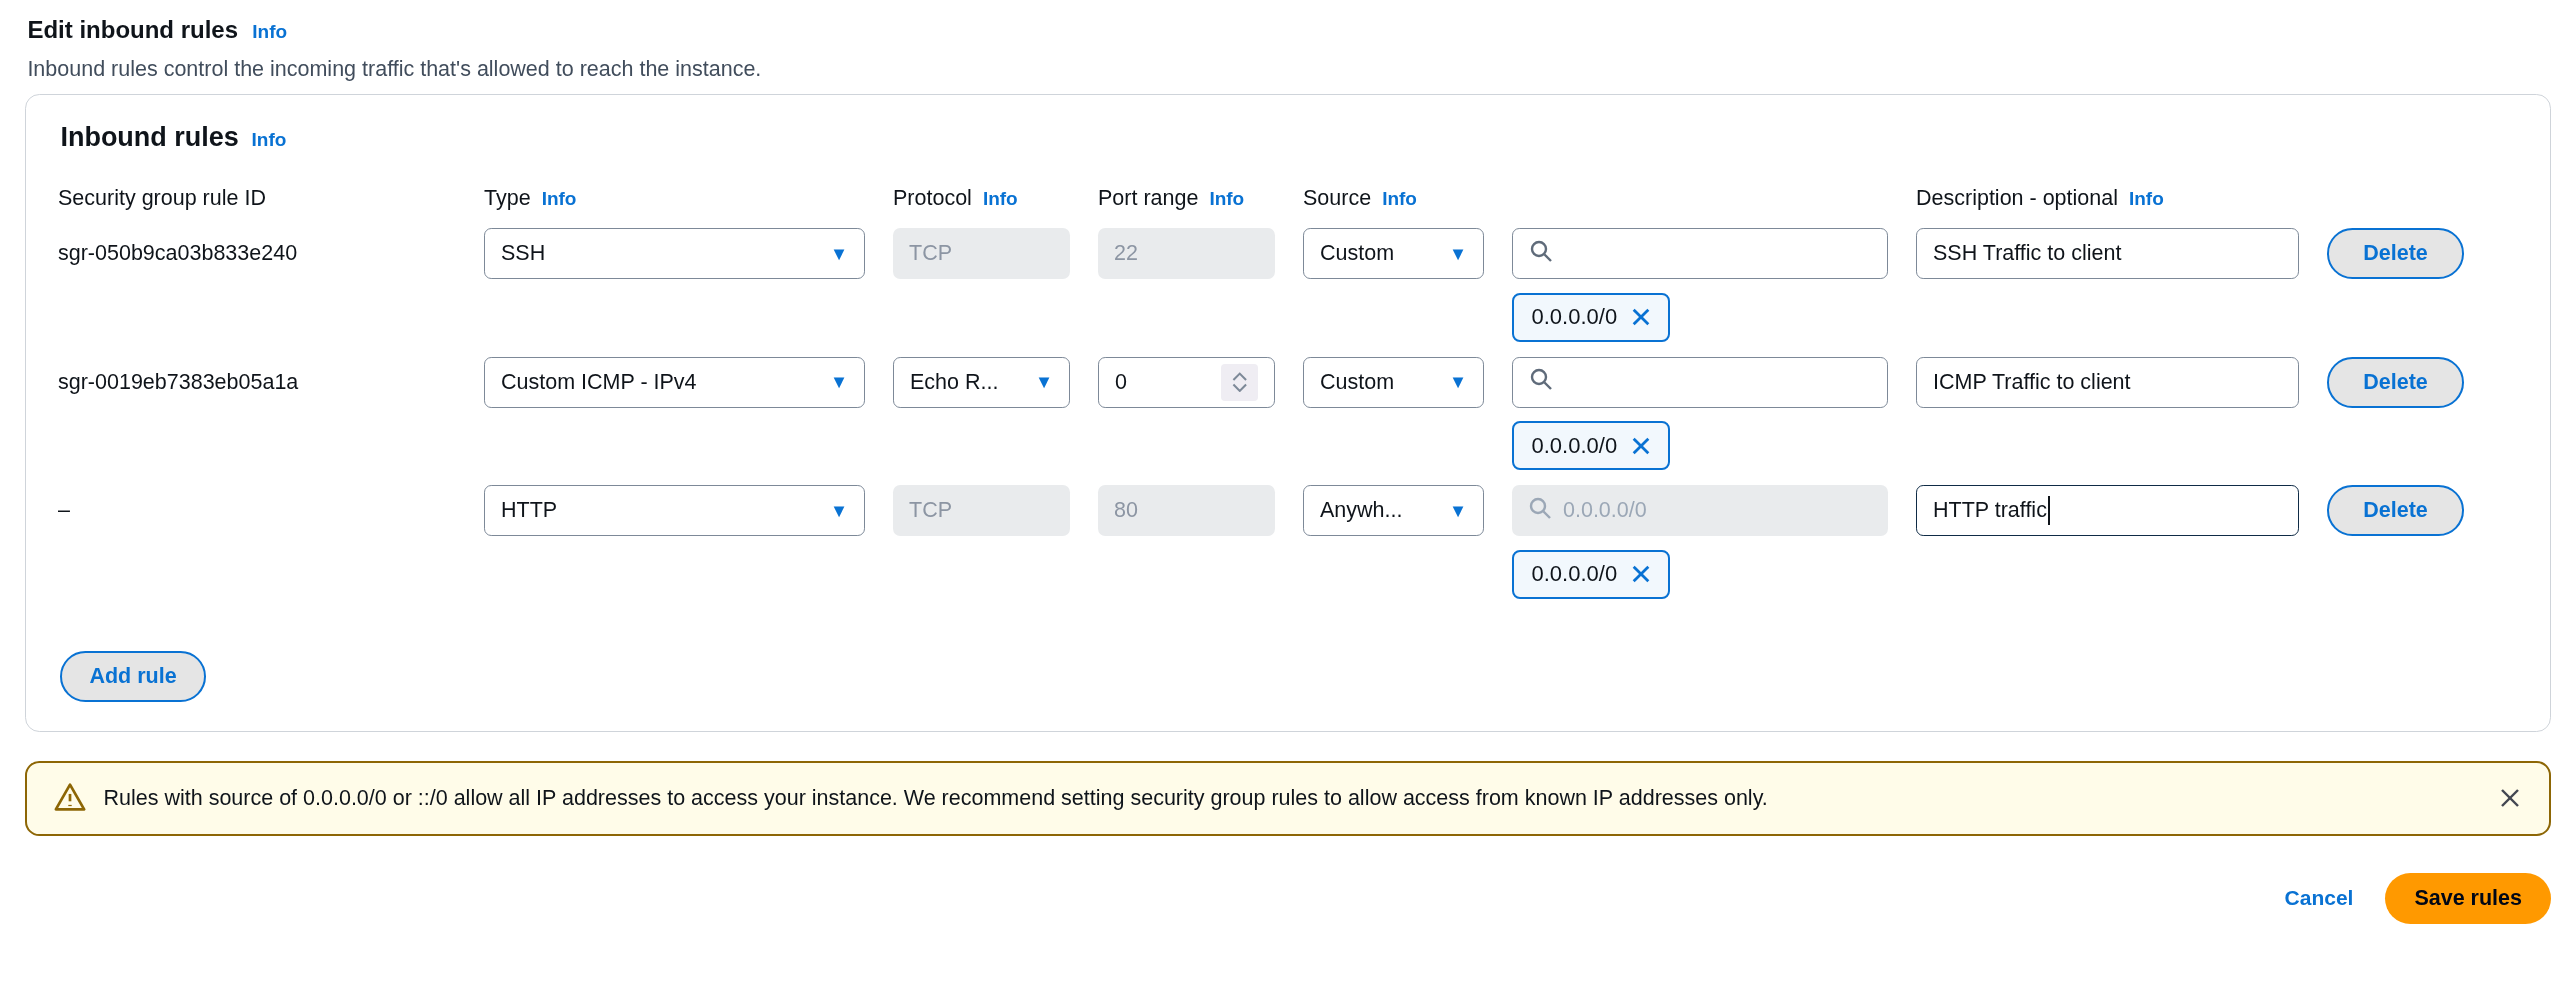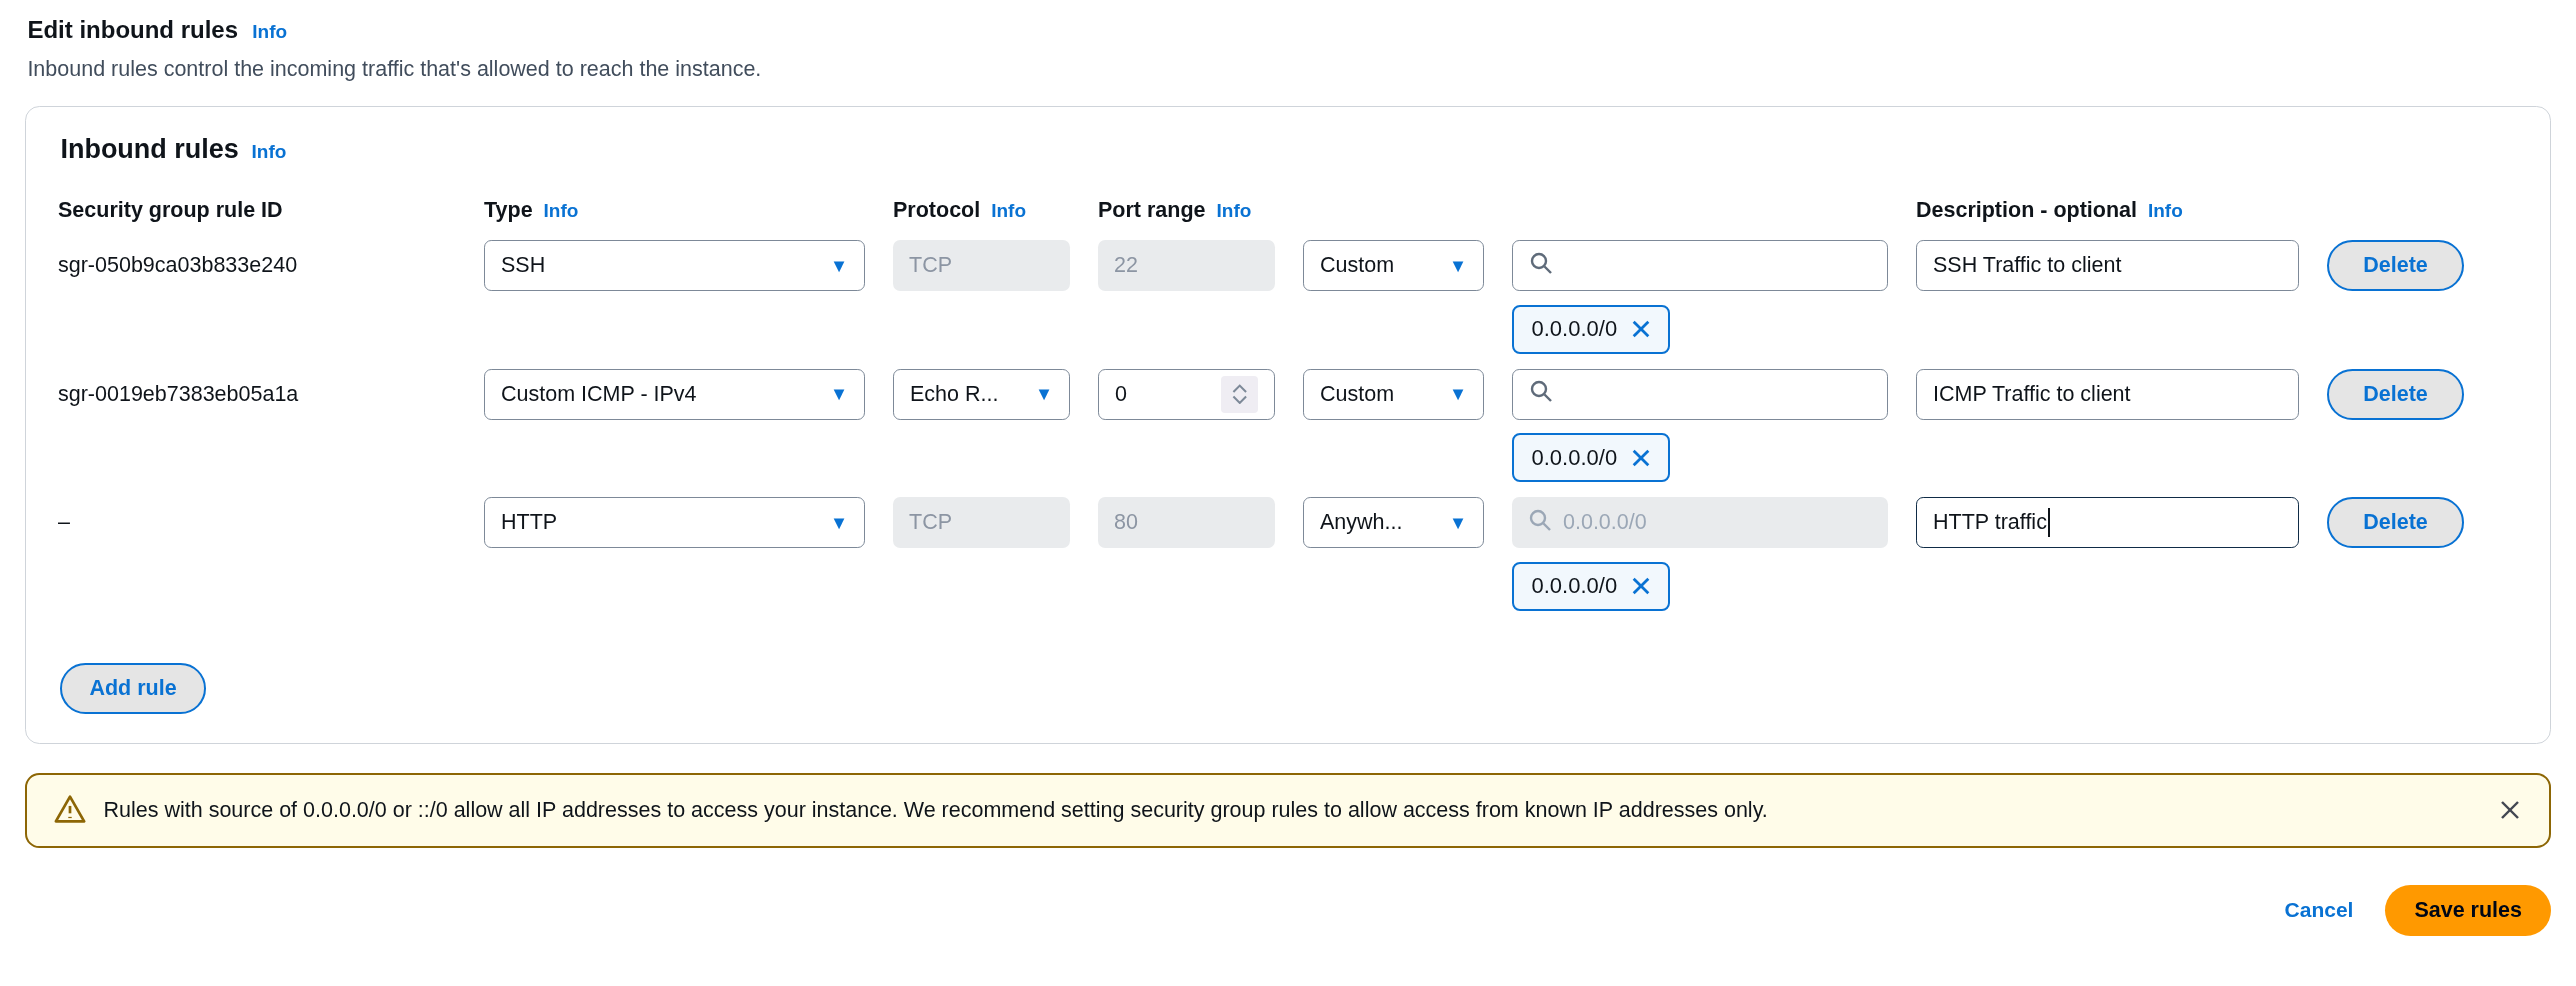--- a/index.html
+++ b/index.html
@@ -7,30 +7,30 @@
     font-family:"Liberation Sans", sans-serif; color:#0f141a; }
   .page { padding:16px 25px 0 25px; width:2576px; }
 
   
   .page-title-row { display:flex; align-items:baseline; gap:14.3px; margin-left:2.4px; }
   .page-title { font-size:24px; font-weight:700; color:#0f141a; }
   .info-link { font-size:19px; font-weight:700; color:#0972d3; cursor:pointer; }
   .page-subtitle { margin:12.7px 0 0 2.4px; font-size:21.5px; color:#414d5c; }
 
   
-  .panel { margin-top:24px; border:1.6px solid #cfd4da; border-radius:14.3px;
+  .panel { margin-top:12px; border:1.6px solid #cfd4da; border-radius:14.3px;
     background:#fff; padding:27px 32px 29px 32px; }
   .panel-title-row { display:flex; align-items:baseline; gap:12.7px; margin-left:2.4px; }
   .panel-title { font-size:27px; font-weight:700; }
 
   .rule-grid { display:grid;
     grid-template-columns:398px 381px 177px 177px 181px 376px 383px 137px;
     column-gap:28px; align-items:center; }
   .hdr { margin-top:33px; margin-bottom:17.5px; align-items:baseline; }
-  .hdr .h { font-size:21.5px; font-weight:700; white-space:nowrap; }
+  .hdr .h { font-size:21.5px; font-weight:400; white-space:nowrap; }
   .hdr .info-link { font-size:19px; margin-left:11px; font-weight:700; }
 
   .rule-block { margin-bottom:15px; }
   .cell-text { font-size:21.5px; line-height:51px; white-space:nowrap; }
 
   .ctl { height:51px; border-radius:7.2px; font-size:21.5px; display:flex;
     align-items:center; padding:9px 16px; background:#fff; }
   .select { border:1.6px solid #7d8998; justify-content:space-between; cursor:pointer; }
   .select .caret { color:#0972d3; font-size:18.3px; line-height:1; }
   .input { border:1.6px solid #7d8998; }
@@ -86,20 +86,21 @@
       <span class="panel-title">Inbound rules</span>
       <span class="info-link">Info</span>
     </div>
 
     
     <div class="rule-grid hdr">
       <div><span class="h">Security group rule ID</span></div>
       <div><span class="h">Type</span><span class="info-link">Info</span></div>
       <div><span class="h">Protocol</span><span class="info-link">Info</span></div>
       <div><span class="h">Port range</span><span class="info-link">Info</span></div>
+      <div style="grid-column:5 / span 2;"><span class="h">Source</span><span class="info-link">Info</span></div>
       <div style="grid-column:7;"><span class="h">Description - optional</span><span class="info-link">Info</span></div>
     </div>
 
     
     <div class="rule-grid rule-block">
       <div class="cell-text">sgr-050b9ca03b833e240</div>
       <div class="ctl select">
         <span>SSH</span>
         <span class="caret">▼</span>
       </div>

